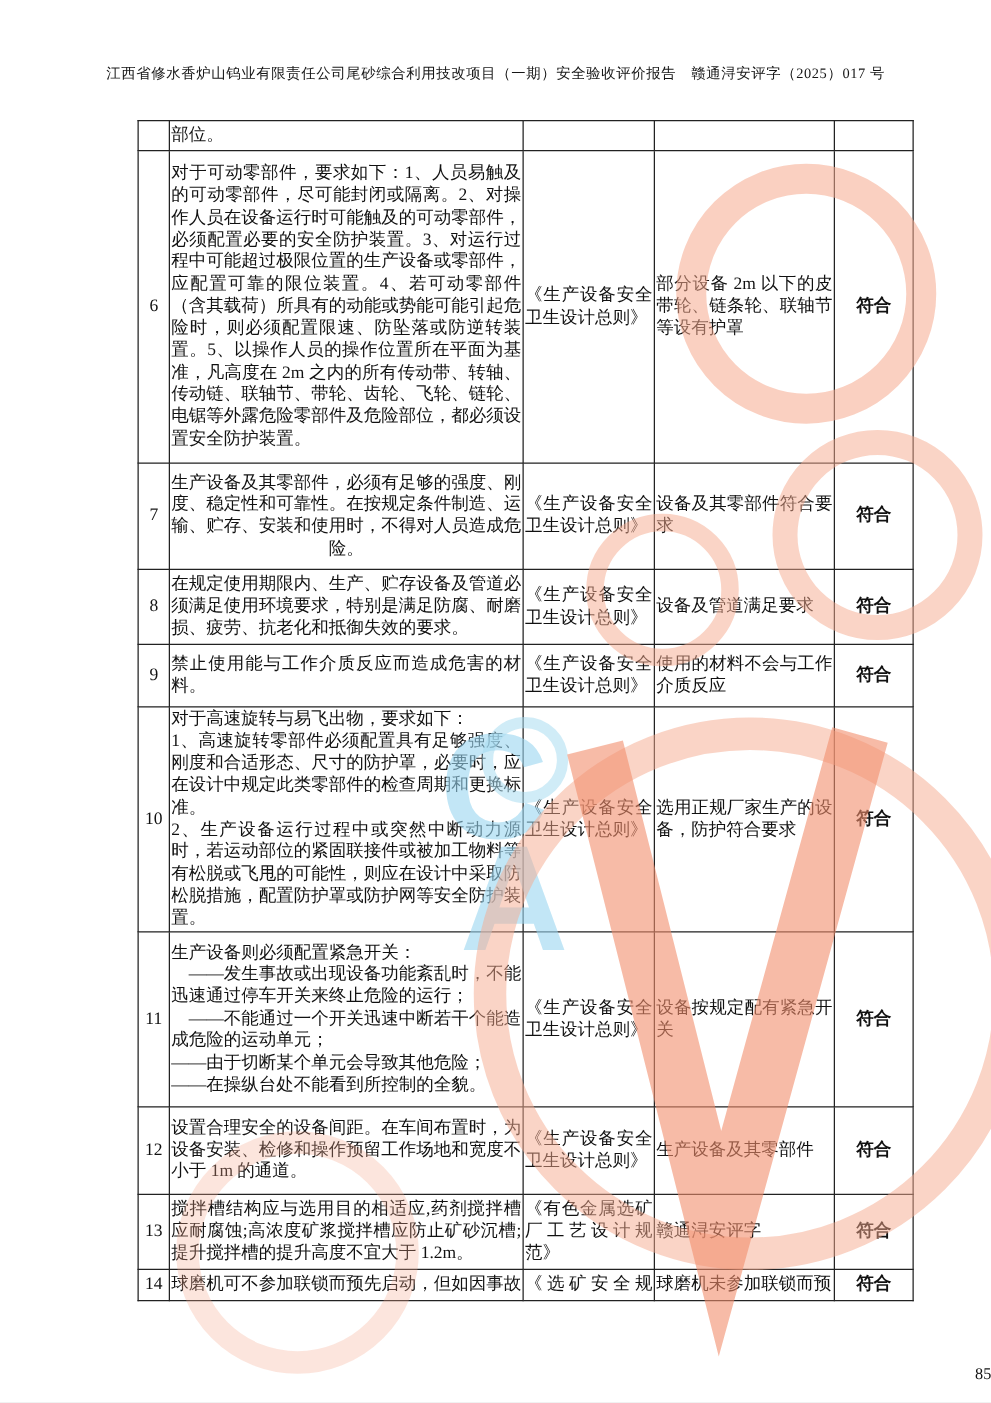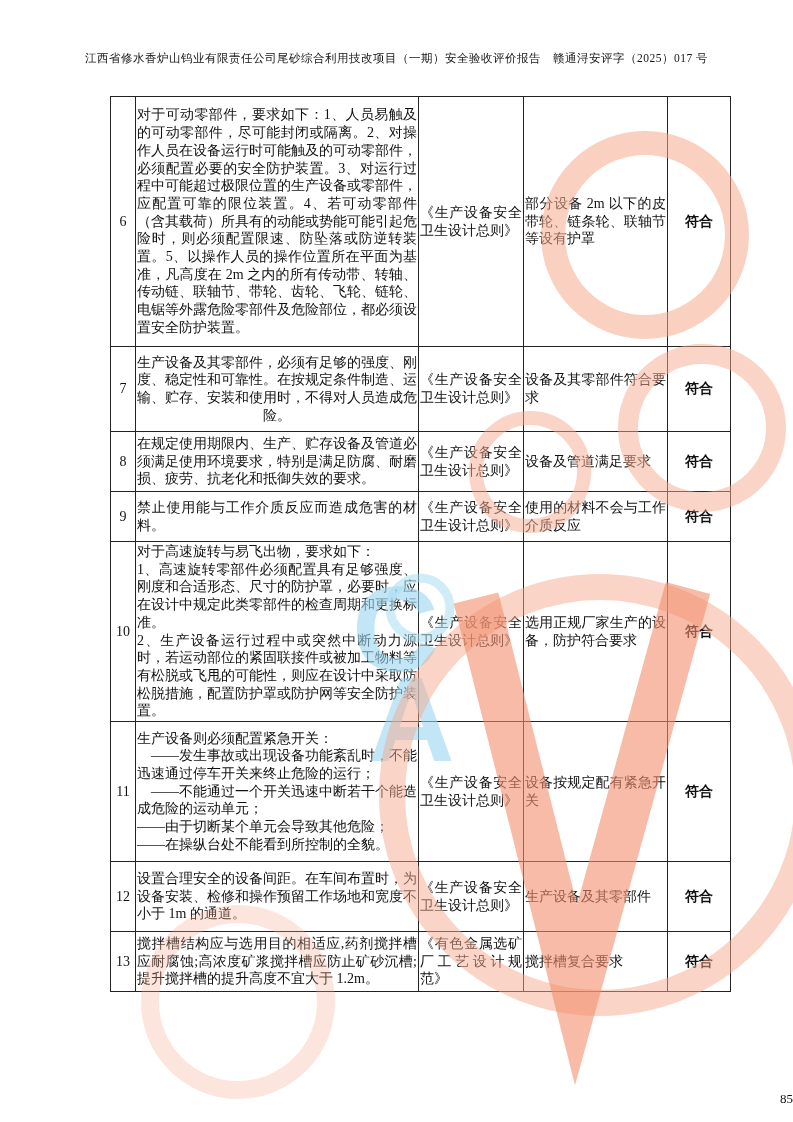--- a/index.html
+++ b/index.html
@@ -84,20 +84,27 @@
 
   <table class="review">
     <colgroup>
       <col style="width:25px">
         <col style="width:283px">
         <col style="width:105px">
         <col style="width:144px">
         <col style="width:63px">
     </colgroup>
     <tbody>
+      <tr style="height:24px">
+        <td class="c-no"></td>
+        <td class="c-req v-top">部位。</td>
+        <td class="c-std"></td>
+        <td class="c-eval"></td>
+        <td class="c-concl"></td>
+      </tr>
       <tr style="height:250px">
         <td class="c-no">6</td>
         <td class="c-req">对于可动零部件，要求如下：1、人员易触及的可动零部件，尽可能封闭或隔离。2、对操作人员在设备运行时可能触及的可动零部件，必须配置必要的安全防护装置。3、对运行过程中可能超过极限位置的生产设备或零部件，应配置可靠的限位装置。4、若可动零部件（含其载荷）所具有的动能或势能可能引起危险时，则必须配置限速、防坠落或防逆转装置。5、以操作人员的操作位置所在平面为基准，凡高度在 2m 之内的所有传动带、转轴、传动链、联轴节、带轮、齿轮、飞轮、链轮、电锯等外露危险零部件及危险部位，都必须设置安全防护装置。</td>
         <td class="c-std">《生产设备安全卫生设计总则》</td>
         <td class="c-eval">部分设备 2m 以下的皮带轮、链条轮、联轴节等设有护罩</td>
         <td class="c-concl">符合</td>
       </tr>
       <tr style="height:85px">
         <td class="c-no">7</td>
         <td class="c-req last-center">生产设备及其零部件，必须有足够的强度、刚度、稳定性和可靠性。在按规定条件制造、运输、贮存、安装和使用时，不得对人员造成危险。</td>
@@ -143,21 +150,28 @@
         <td class="c-no">12</td>
         <td class="c-req">设置合理安全的设备间距。在车间布置时，为设备安装、检修和操作预留工作场地和宽度不小于 1m 的通道。</td>
         <td class="c-std">《生产设备安全卫生设计总则》</td>
         <td class="c-eval">生产设备及其零部件</td>
         <td class="c-concl">符合</td>
       </tr>
       <tr style="height:60px">
         <td class="c-no">13</td>
         <td class="c-req">搅拌槽结构应与选用目的相适应,药剂搅拌槽应耐腐蚀;高浓度矿浆搅拌槽应防止矿砂沉槽;提升搅拌槽的提升高度不宜大于 1.2m。</td>
         <td class="c-std">《有色金属选矿厂工艺设计规范》</td>
-        <td class="c-eval">搅拌槽复合要求</td>
+        <td class="c-eval">赣通浔安评字</td>
+        <td class="c-concl">符合</td>
+      </tr>
+      <tr style="height:25px">
+        <td class="c-no">14</td>
+        <td class="c-req">球磨机可不参加联锁而预先启动，但如因事故</td>
+        <td class="c-std spread">《选矿安全规</td>
+        <td class="c-eval">球磨机未参加联锁而预</td>
         <td class="c-concl">符合</td>
       </tr>
     </tbody>
   </table>
 
   <div class="page-number">85</div>
 
   <div class="watermark">
     <div class="wm-letter wm-letter-c">C</div>
     <div class="wm-letter wm-letter-a">A</div>

